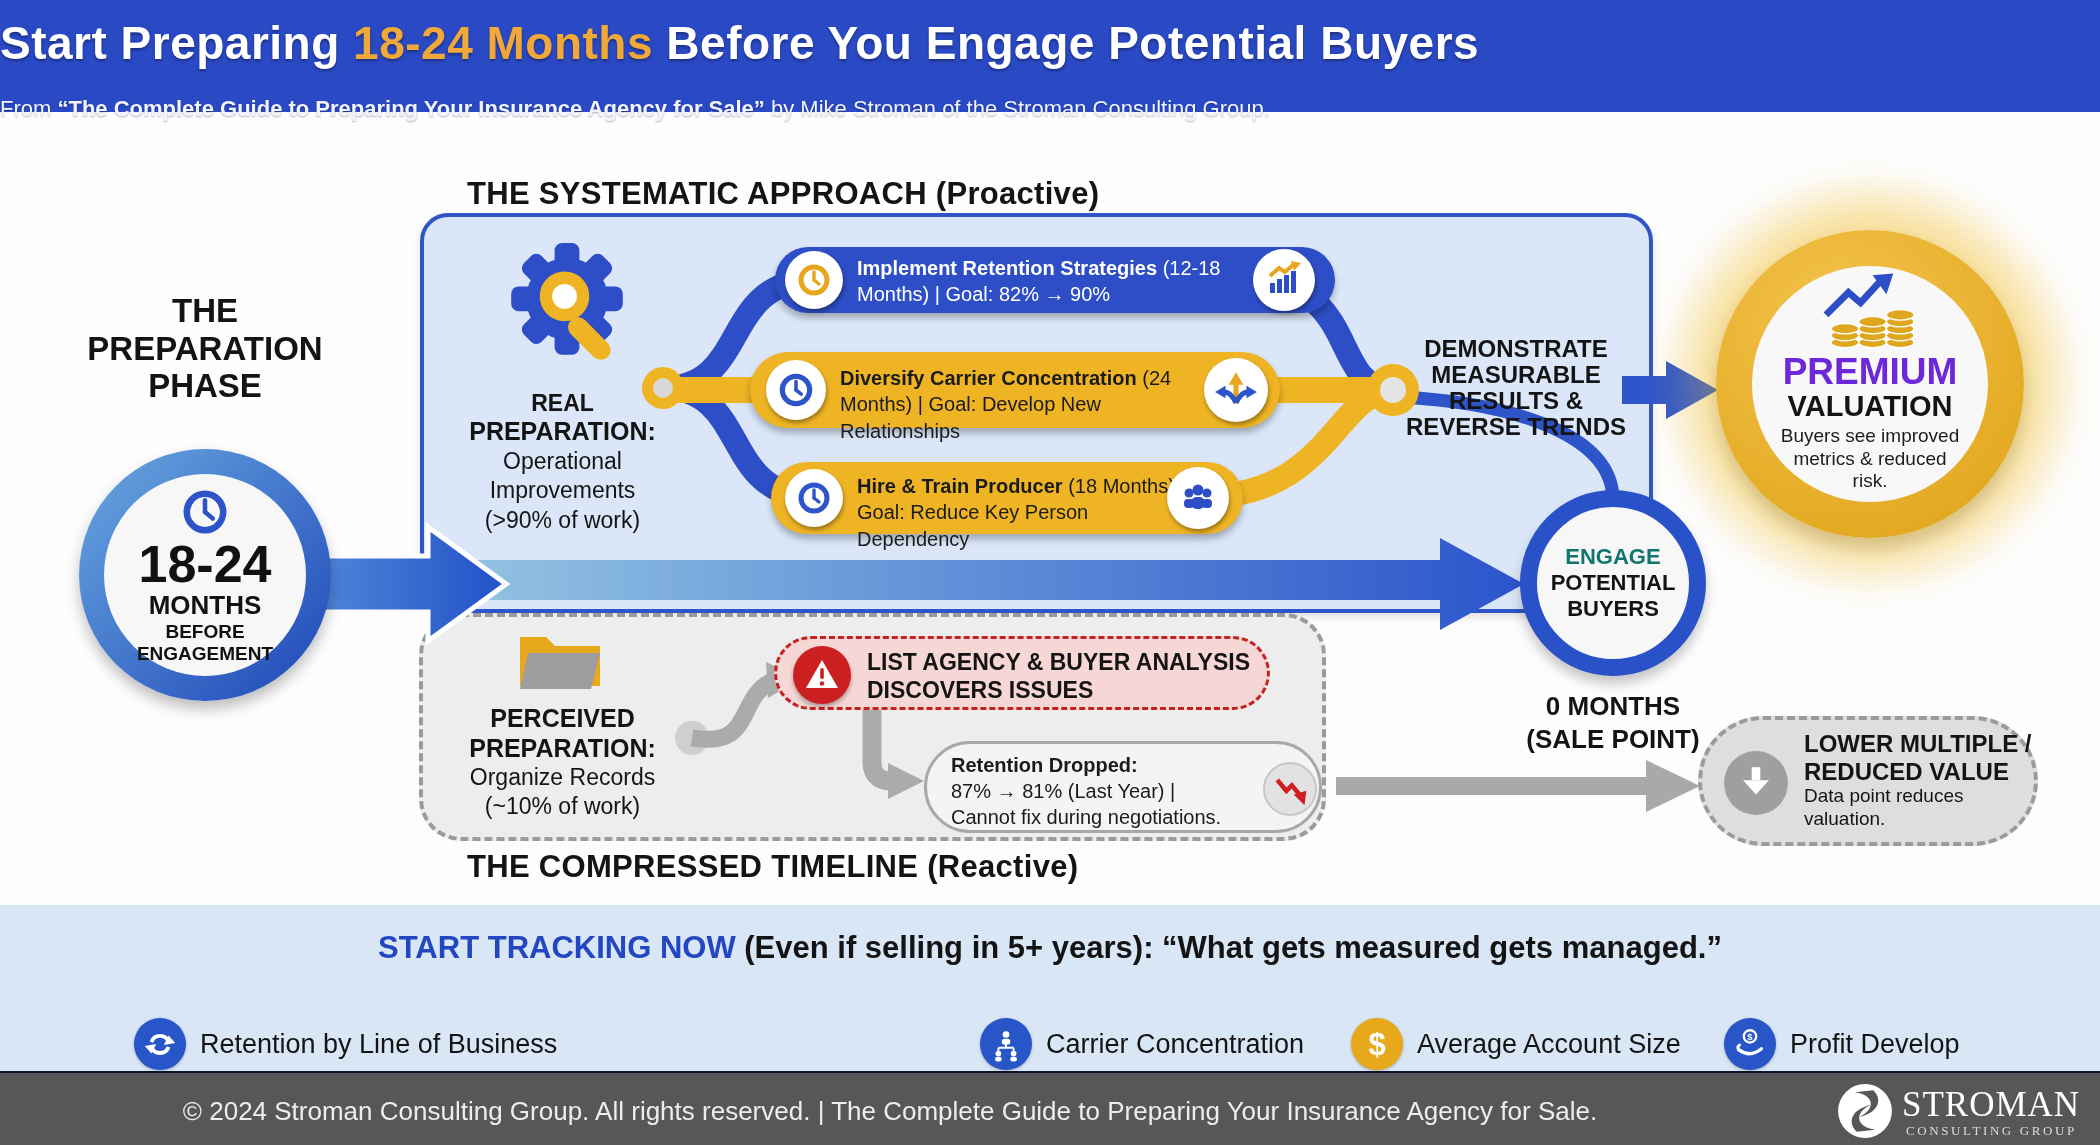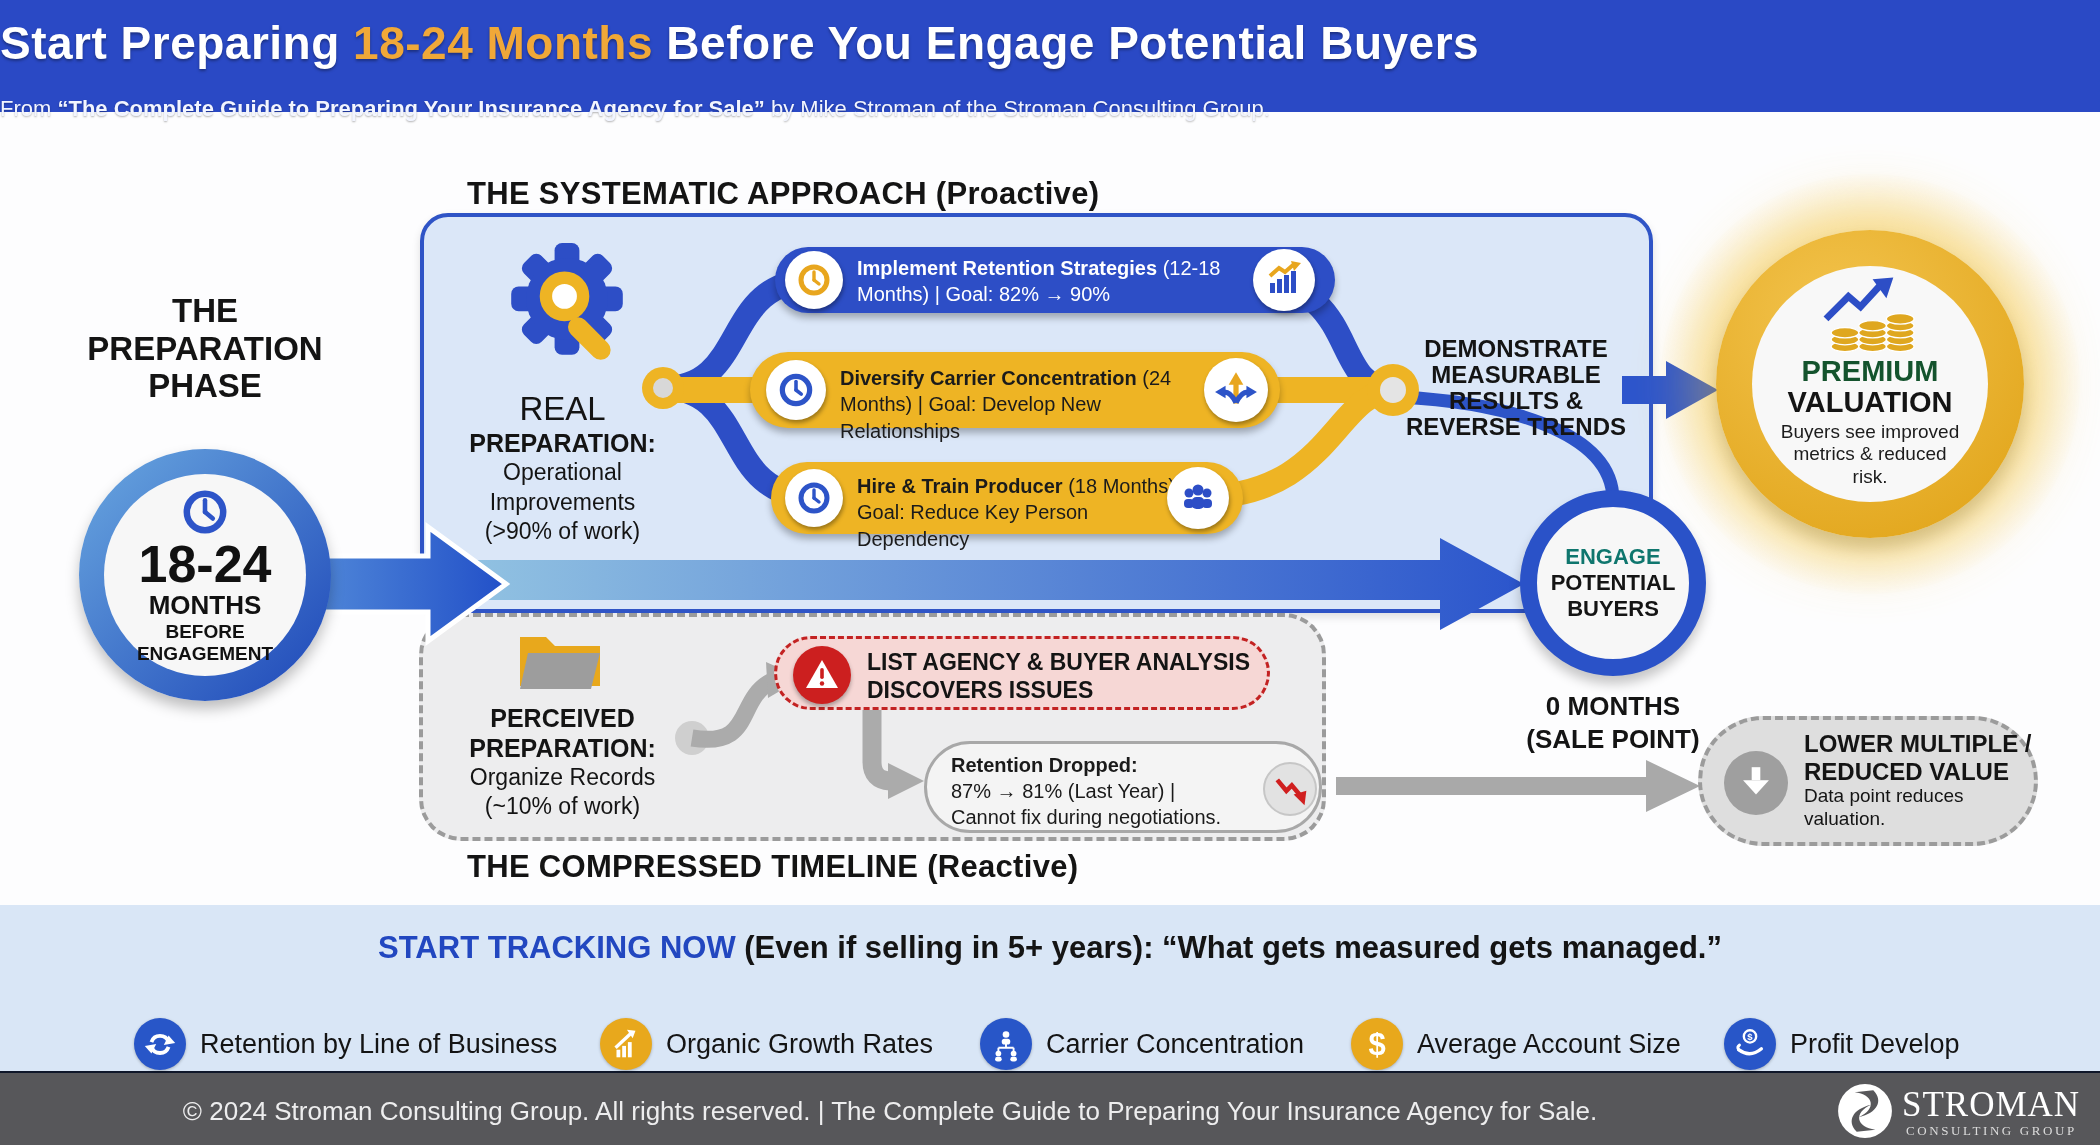--- a/index.html
+++ b/index.html
@@ -140,21 +140,21 @@
         <rect x="40" y="0" width="20" height="90" rx="6" transform="rotate(135 50 45)"></rect>
         <circle cx="50" cy="45" r="33"></circle>
       </g>
       <circle cx="48" cy="43" r="18" fill="#ffffff"></circle>
       <circle cx="48" cy="43" r="15" fill="none" stroke="#eeb424" stroke-width="10"></circle>
       <rect x="60" y="56" width="16" height="42" rx="8" fill="#eeb424" transform="rotate(-45 68 77)"></rect>
     </svg>
   </div>
 
   <div class="abs ctr z4" style="left:440px;top:390px;width:245px;color:#141414">
-    <div style="font-size:33px;font-weight:normal;line-height:1.18">REAL</div>
+    <div style="font-size:23px;font-weight:bold;line-height:1.18">REAL</div>
     <div style="font-size:25px;font-weight:bold;line-height:1.18">PREPARATION:</div>
     <div style="font-size:23px;line-height:1.28">Operational</div>
     <div style="font-size:23px;line-height:1.28">Improvements</div>
     <div style="font-size:23px;line-height:1.28">(&gt;90% of work)</div>
   </div>
 
   <div class="pill blue-pill" style="left:775px;top:247px;width:560px;height:66px">
     <div class="picon" style="left:10px;top:4px;width:58px;height:58px">
       <svg width="40" height="40" viewBox="0 0 40 40">
           <circle cx="20" cy="20" r="13" fill="none" stroke="#e8a61e" stroke-width="5"></circle>
@@ -239,21 +239,21 @@
             <ellipse cx="100" cy="84" rx="16" ry="6"></ellipse>
               <ellipse cx="100" cy="76" rx="16" ry="6"></ellipse>
               <ellipse cx="100" cy="68" rx="16" ry="6"></ellipse>
               <ellipse cx="100" cy="60" rx="16" ry="6"></ellipse>
               <ellipse cx="100" cy="52" rx="16" ry="6"></ellipse>
           </g>
           <polyline points="14,52 40,26 54,38 76,14" stroke="#2d4ec6" stroke-width="8" fill="none"></polyline>
           <polygon points="68,6 92,4 84,28" fill="#2d4ec6"></polygon>
         </svg>
       </span>
-      <div style="font-size:29px;font-weight:bold;line-height:1.07;color:#14532d">PREMIUM</div>
+      <div style="font-size:37px;font-weight:bold;line-height:1.07;color:#6d28d9">PREMIUM</div>
       <div style="font-size:29px;font-weight:bold;line-height:1.07;color:#141414">VALUATION</div>
       <div style="font-size:19px;line-height:1.18;color:#1c1c1c;margin-top:3px">Buyers see improved</div>
       <div style="font-size:19px;line-height:1.18;color:#1c1c1c">metrics &amp; reduced</div>
       <div style="font-size:19px;line-height:1.18;color:#1c1c1c">risk.</div>
     </div>
   </div>
 
   <div class="ring-circle ctr z5" style="left:1520px;top:490px;width:186px;height:186px;background:#f7f7f7;border:17px solid #2a52c8;box-shadow:0 8px 12px rgba(0,0,0,.22);flex-direction:column">
     <div style="font-size:22px;font-weight:bold;line-height:1.18;color:#0f766e">ENGAGE</div>
     <div style="font-size:22px;font-weight:bold;line-height:1.18;color:#141414">POTENTIAL</div>
@@ -329,32 +329,20 @@
   <div class="metric" style="left:134px;top:1018px">
     <span class="micon blue">
       <svg width="38" height="38" viewBox="0 0 40 40">
         <path d="M11,18 A 9.5,9.5 0 0 1 29,18" stroke="#fff" stroke-width="4" fill="none"></path>
         <polygon points="29,11 36,19 24,21" fill="#fff"></polygon>
         <path d="M29,23 A 9.5,9.5 0 0 1 11,23" stroke="#fff" stroke-width="4" fill="none"></path>
         <polygon points="11,30 4,22 16,20" fill="#fff"></polygon>
       </svg>
     </span>
     <span class="mlabel">Retention by Line of Business</span>
-  </div>
-  <div class="metric" style="left:600px;top:1018px">
-    <span class="micon gold">
-      <svg width="38" height="38" viewBox="0 0 40 40">
-        <rect x="10" y="26" width="4" height="8" fill="#fff"></rect>
-          <rect x="16" y="22" width="4" height="12" fill="#fff"></rect>
-          <rect x="22" y="18" width="4" height="16" fill="#fff"></rect>
-        <polyline points="9,24 25,9" stroke="#fff" stroke-width="3.5" fill="none"></polyline>
-        <polygon points="21,5 30,6 27,14" fill="#fff"></polygon>
-      </svg>
-    </span>
-    <span class="mlabel">Organic Growth Rates</span>
   </div>
   <div class="metric" style="left:980px;top:1018px">
     <span class="micon blue">
       <svg width="38" height="38" viewBox="0 0 40 40" stroke="#fff" fill="#fff">
         <circle cx="20" cy="10" r="3.5" stroke="none"></circle>
           <rect x="15.5" y="14.5" width="9" height="6" rx="3" stroke="none"></rect>
         <path d="M20,20 v4 M12,24 h16 M12,24 v4 M28,24 v4" stroke-width="2" fill="none"></path>
         <circle cx="12" cy="30" r="3" stroke="none"></circle>
           <rect x="8.5" y="33.5" width="7" height="5" rx="2.5" stroke="none"></rect>
         <circle cx="28" cy="30" r="3" stroke="none"></circle>

